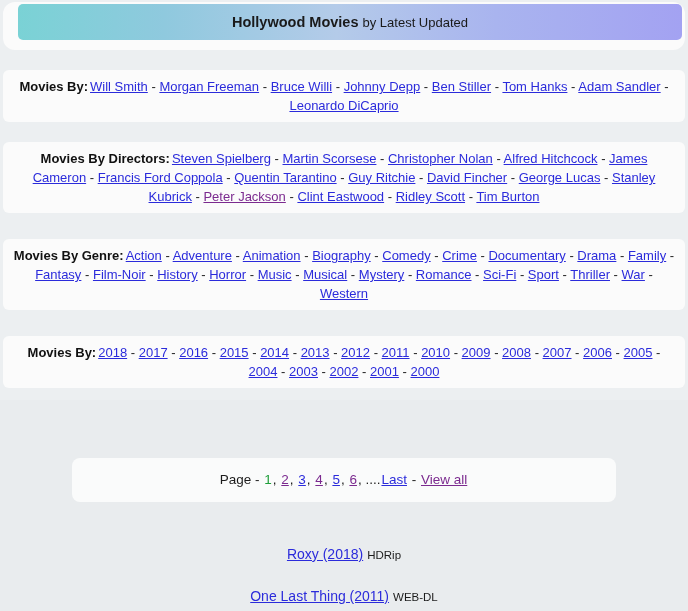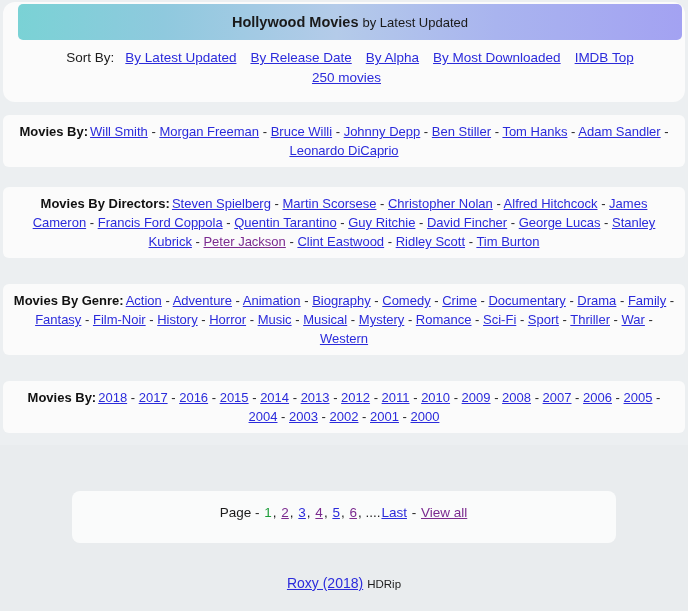--- a/index.html
+++ b/index.html
@@ -14,21 +14,21 @@
     background: #eceff1;
     font-family: "Liberation Sans", sans-serif;
     font-size: 13px;
     color: #202020;
   }
 
   
   .top-card {
     background: #fbfbfb;
     border-radius: 12px;
-    margin: 2px 3px 1px 3px;
+    margin: 2px 3px 8px 3px;
     padding: 0 0 10px 12px;
     overflow: hidden;
   }
 
   .banner {
     height: 36px;
     line-height: 36px;
     text-align: center;
     border-radius: 5px;
     background: linear-gradient(to right,
@@ -96,22 +96,22 @@
   .grey-region {
     background: #e9ecee;
     margin-top: 12px;
     padding: 40px 0 0 0;
     min-height: 260px;
   }
 
   .pager-card {
     background: #fafbfb;
     border-radius: 8px;
-    margin: 6px 72px;
-    height: 52px;
+    margin: 18px 72px;
+    height: 44px;
     line-height: 44px;
     text-align: center;
     font-size: 13.5px;
   }
   .pager-card .pg-label { color: #1c1c1c; }
   .pager-card a { margin: 0 1px; }
 
   .movie-list {
     padding-top: 26px;
     text-align: center;
@@ -131,23 +131,20 @@
 </style>
 </head>
 <body>
 
 <div class="top-card">
 
   <div class="banner">
     <span class="title-bold">Hollywood Movies</span><span>&nbsp;</span><span class="title-sub">by Latest Updated</span>
   </div>
 
-  <div class="sortrow">
-    <span class="label">Sort By:</span><span id="sort-links"><a href="#">By Latest Updated</a><a href="#">By Release Date</a><a href="#">By Alpha</a><a href="#">By Most Downloaded</a><a href="#">IMDB Top 250 movies</a></span>
-  </div>
 
 </div>
 
 <div class="gap-sm"></div>
 
 <div class="card">
   <span class="lead">Movies By:</span><span id="actor-links"><a href="#">Will Smith</a><span class="sep"> - </span><a href="#">Morgan Freeman</a><span class="sep"> - </span><a href="#">Bruce Willi</a><span class="sep"> - </span><a href="#">Johnny Depp</a><span class="sep"> - </span><a href="#">Ben Stiller</a><span class="sep"> - </span><a href="#">Tom Hanks</a><span class="sep"> - </span><a href="#">Adam Sandler</a><span class="sep"> - </span><a href="#">Leonardo DiCaprio</a></span>
 </div>
 
 <div class="gap-md"></div>

